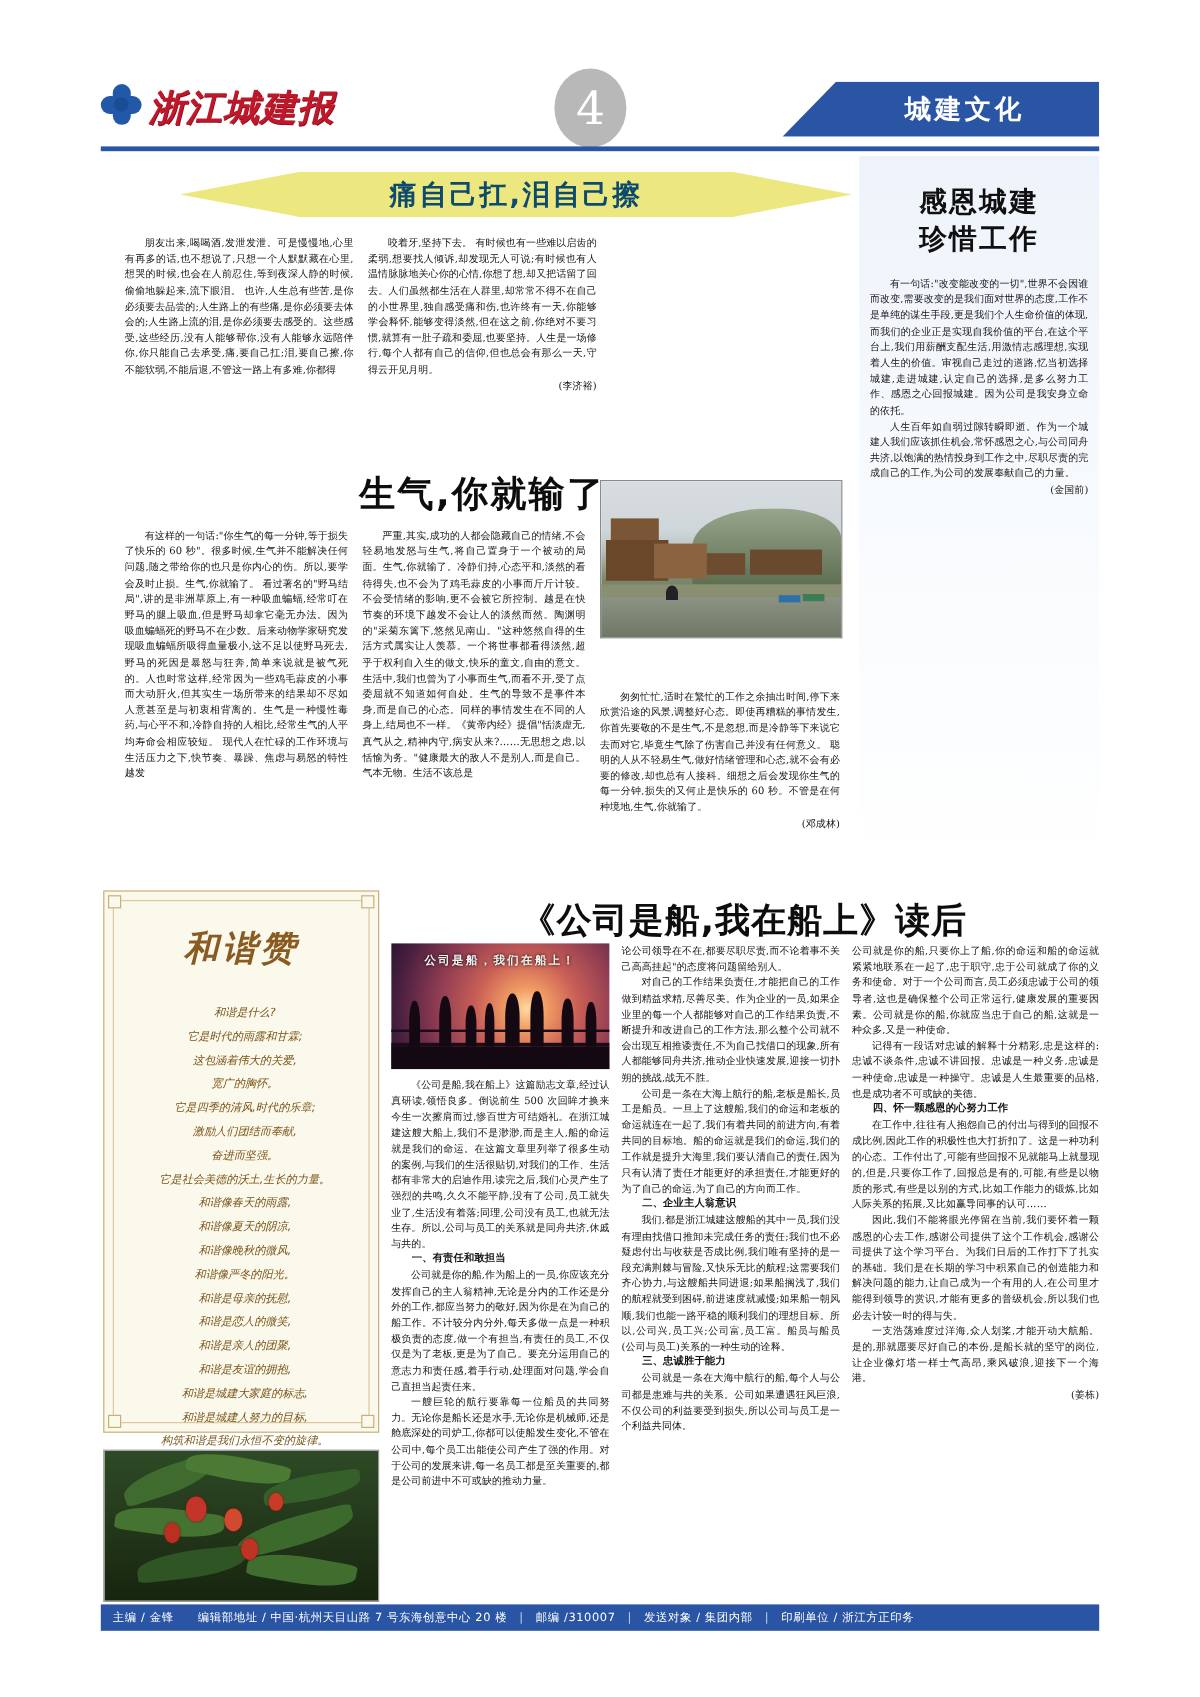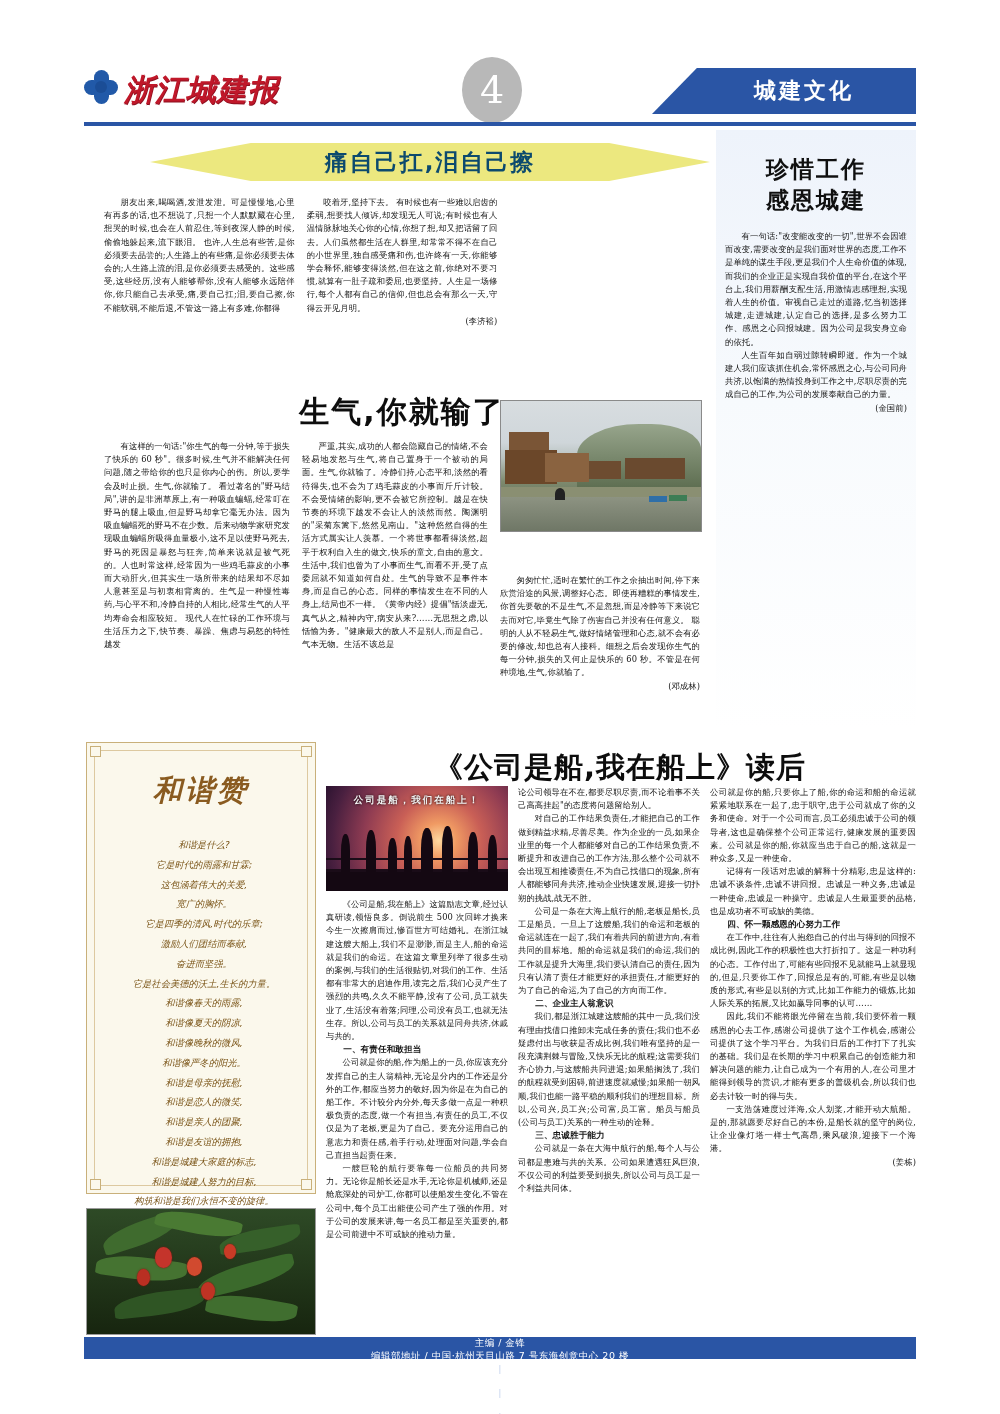--- a/index.html
+++ b/index.html
@@ -118,21 +118,21 @@
   .a3-photo{position:absolute;left:326px;top:786px;width:182px;height:105px;overflow:hidden;}
   .a3-c1{position:absolute;left:326px;top:898px;width:182px;height:420px;}
   .a3-c2{position:absolute;left:518px;top:786px;width:182px;height:532px;}
   .a3-c3{position:absolute;left:710px;top:786px;width:206px;height:532px;}
   .sub-h{font-weight:bold;text-indent:2em;margin:2px 0 0 0;
     font-family:"DejaVu Sans","Liberation Sans",sans-serif;font-size:8.6px;}
 
   
   .footer{position:absolute;left:84px;top:1337px;width:832px;height:22px;
     background:#2a55a5;color:#fff;display:flex;align-items:center;
-    font-size:9.5px;letter-spacing:0.5px;flex-direction:column;}
+    font-size:9.5px;letter-spacing:0.5px;}
   .footer .cell{padding:0 10px;white-space:nowrap;}
   .footer .sep{color:#c6d4ee;}
 
   
   .vill{position:absolute;inset:0;background:
     linear-gradient(180deg,#d8dde0 0%,#cfd6da 32%,#b9c2bf 44%,#7e8a6e 62%,#6d7b63 72%,#8d9a8e 100%);}
   .vill .hill{position:absolute;right:0;top:18%;width:62%;height:48%;
     background:linear-gradient(180deg,#97a58c,#5f6f52);border-radius:50% 40% 0 0;}
   .vill .house{position:absolute;background:#7a5536;}
   .vill .water{position:absolute;left:0;bottom:0;width:100%;height:26%;
@@ -223,22 +223,22 @@
       </div>
     <div class="a2-c3 body-col">
       <p>匆匆忙忙,适时在繁忙的工作之余抽出时间,停下来欣赏沿途的风景,调整好心态。即使再糟糕的事情发生,你首先要敬的不是生气,不是忽想,而是冷静等下来说它去而对它,毕竟生气除了伤害自己并没有任何意义。
 聪明的人从不轻易生气,做好情绪管理和心态,就不会有必要的修改,却也总有人接科。细想之后会发现你生气的每一分钟,损失的又何止是快乐的 60 秒。不管是在何种境地,生气,你就输了。</p>
       <p class="sig">(邓成林)</p>
     </div>
   </div>
 
   <div class="sidebar">
     <div class="sb-title">
+      <div>感恩城建</div>
       <div>珍惜工作</div>
-      <div>感恩城建</div>
     </div>
     <div class="sb-body body-col">
       <p>有一句话:"改变能改变的一切",世界不会因谁而改变,需要改变的是我们面对世界的态度,工作不是单纯的谋生手段,更是我们个人生命价值的体现,而我们的企业正是实现自我价值的平台,在这个平台上,我们用薪酬支配生活,用激情志感理想,实现着人生的价值。审视自己走过的道路,忆当初选择城建,走进城建,认定自己的选择,是多么努力工作、感恩之心回报城建。因为公司是我安身立命的依托。</p>
       <p>人生百年如自弱过隙转瞬即逝。作为一个城建人我们应该抓住机会,常怀感恩之心,与公司同舟共济,以饱满的热情投身到工作之中,尽职尽责的完成自己的工作,为公司的发展奉献自己的力量。</p>
       <p class="sig">(金国前)</p>
     </div>
   </div>
 
   <div class="poem-box">
     <div class="poem-inner"></div>

